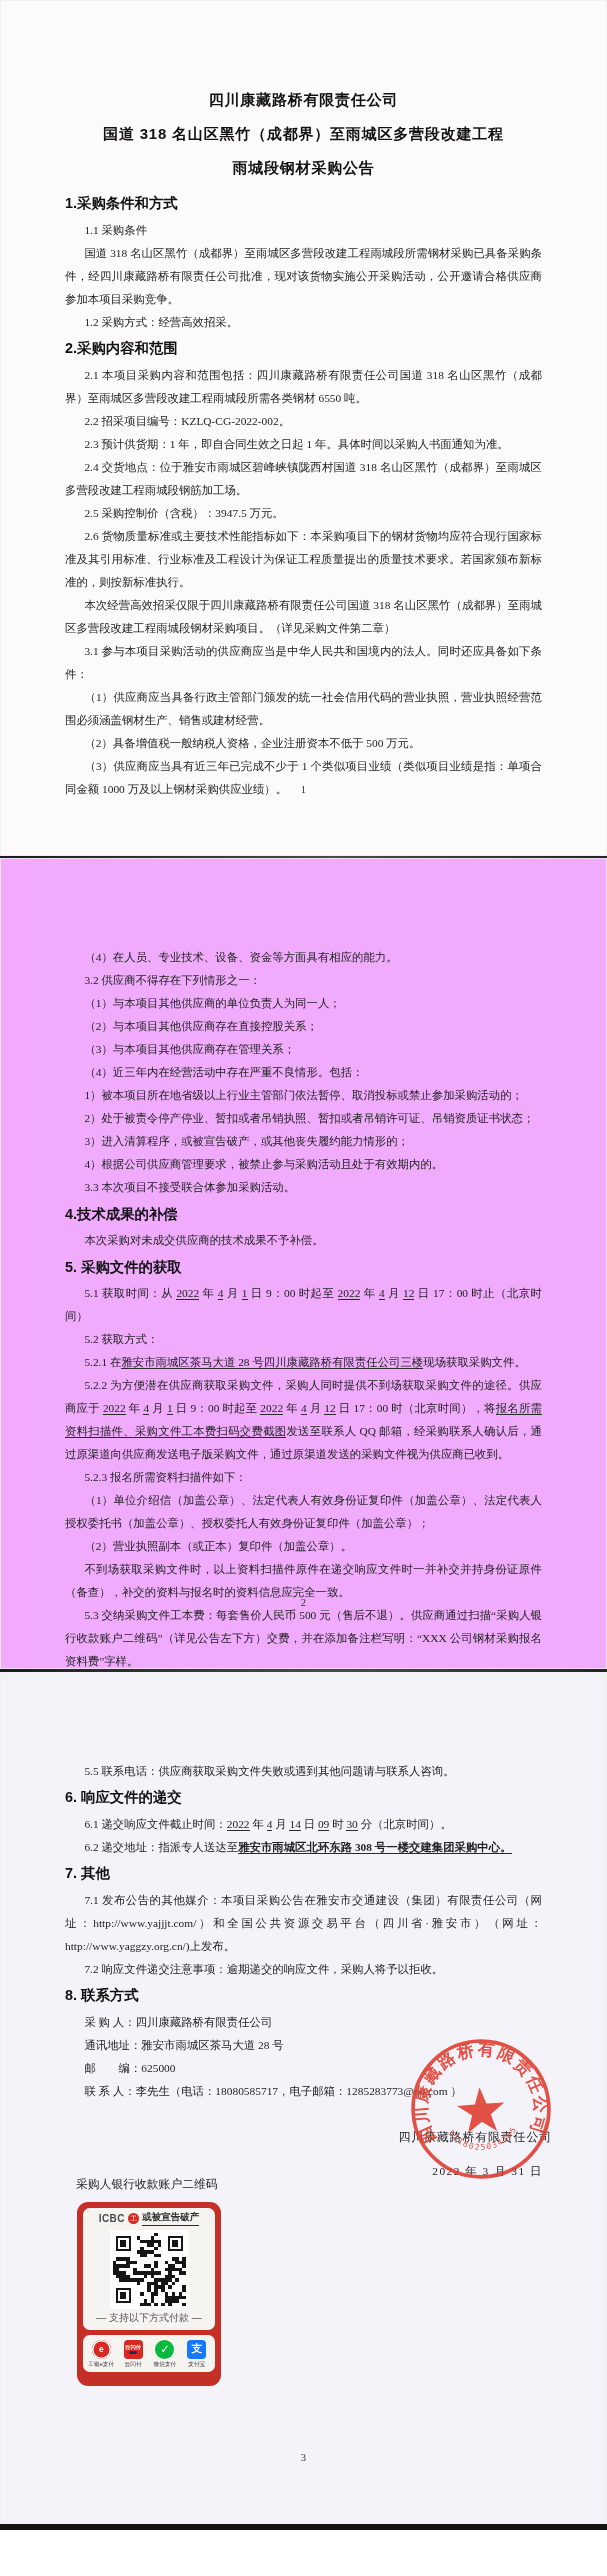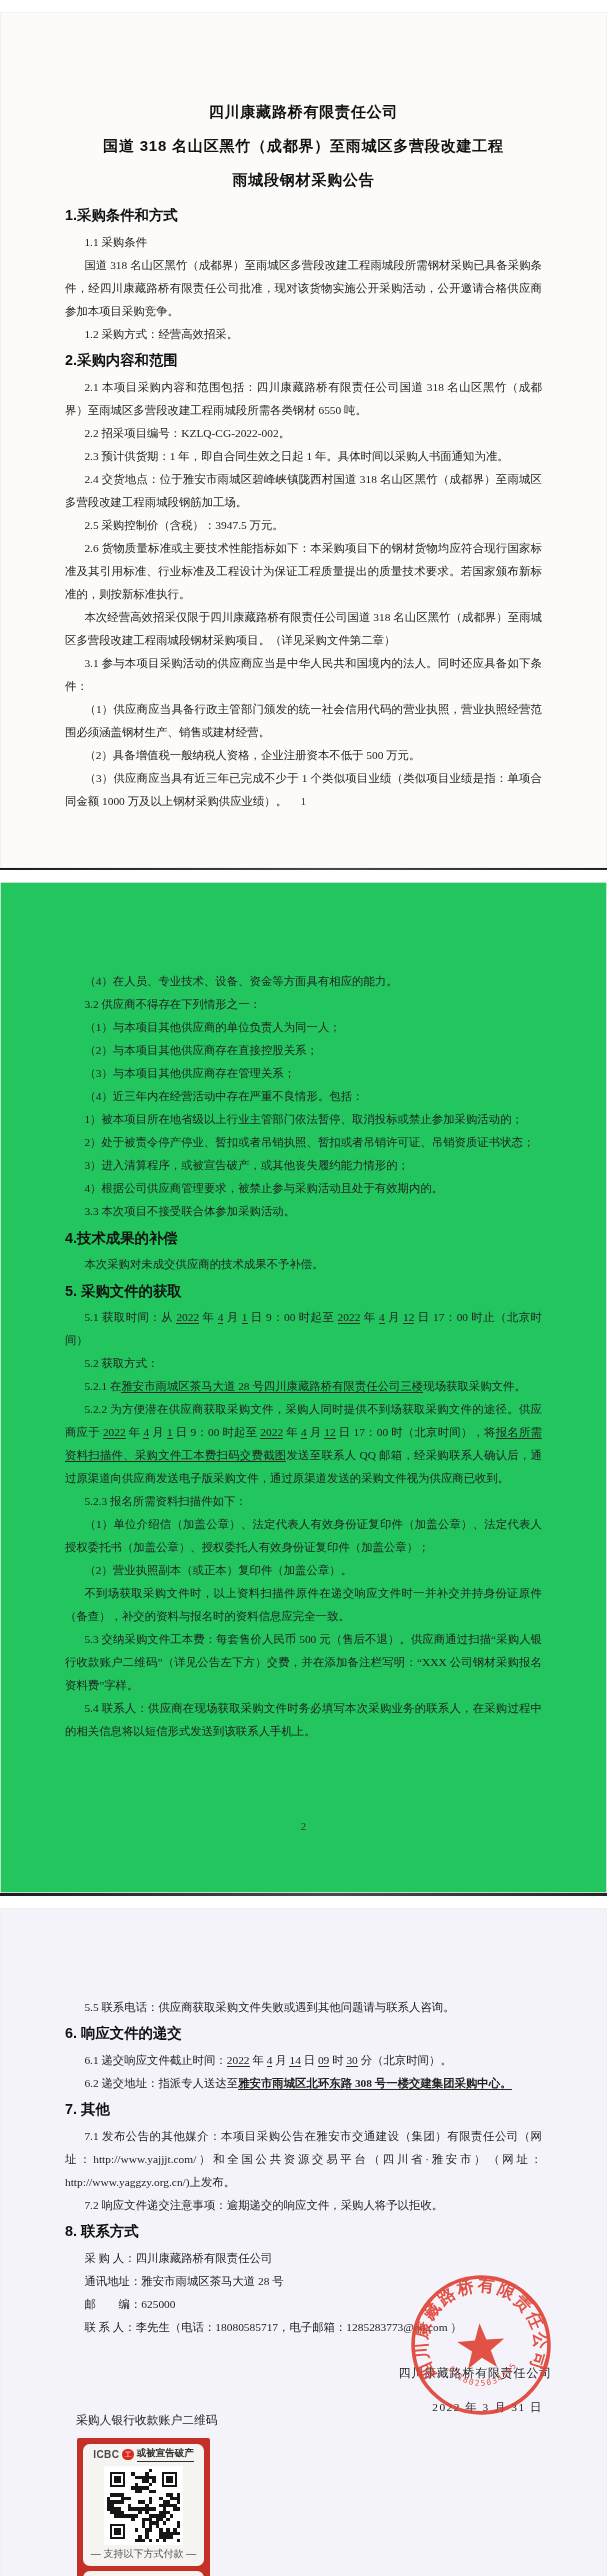--- a/index.html
+++ b/index.html
@@ -1,40 +1,40 @@
 <!DOCTYPE html>
 <html style="font-size:12px"><head>
 <meta charset="utf-8">
 <style>
   html,body{margin:0;padding:0;background:#ffffff;}
   body{width:607px;font-family:"Liberation Serif","DejaVu Serif",serif;color:#222;}
   .doc{width:607px;position:relative;}
-  .page{position:relative;overflow:hidden;box-shadow:inset 0 0 0 0.8px #f0eeee;margin-top:12px;}
+  .page{position:relative;overflow:hidden;box-shadow:inset 0 0 0 0.8px #f0eeee;}
   .page-1{height:856px;background:#fcfbfa;}
-  .page-2{height:1011px;background:#22c55e;}
+  .page-2{height:811px;background:#f0abfc;}
   .page-3{height:852px;background:#f5f3fa;}
   .sep{height:2.3px;background:linear-gradient(90deg,#1c1c1c,#4a4a4a 55%,#242424);}
   .bottom-band{height:6px;background:#141414;}
   .content{padding:88px 65px 0 65px;}
   .blk{font-size:11.4px;line-height:23px;}
   .blk.p{margin:0;text-indent:1.7em;text-align:justify;}
   .blk.h{font-family:"Liberation Sans","DejaVu Sans",sans-serif;font-size:14.4px;font-weight:700;color:#111;line-height:27px;margin:1.5px 0;text-indent:0;}
   .blk.title{font-family:"Liberation Sans","DejaVu Sans",sans-serif;font-size:15px;font-weight:700;color:#111;text-align:center;line-height:24px;margin:10px 0;letter-spacing:0.8px;}
   .blk.title:first-child{margin-top:0;}
   .u{border-bottom:0.8px solid #2b2b2b;}
   .b{font-weight:700;}
   .pagenum{position:absolute;bottom:61px;left:0;width:100%;text-align:center;font-size:10.6px;color:#333;}
   
   .seal{position:absolute;left:408px;top:364px;width:146px;height:146px;opacity:.88;z-index:3;transform:rotate(-4deg);}
   
   .sig-name{position:absolute;top:457px;right:55px;font-size:12px;color:#1e1e1e;letter-spacing:0.8px;z-index:2;}
   .sig-date{position:absolute;top:492px;right:64px;font-size:11.4px;color:#1e1e1e;letter-spacing:1.5px;z-index:2;}
   .qr-label{position:absolute;left:76px;top:505px;font-size:11.8px;color:#1e1e1e;}
   
-  .pay-card{position:absolute;left:77px;top:530px;width:133px;height:184px;background:#c43028;border-radius:2px;padding:6px;box-sizing:border-box;}
+  .pay-card{position:absolute;left:77px;top:530px;width:144px;height:184px;background:#c43028;border-radius:11px;padding:6px;box-sizing:border-box;}
   .pay-top{background:#f6f4f1;border-radius:6.8px;padding:3.8px 5.3px 3px;}
   .bank-row{display:flex;align-items:center;justify-content:center;gap:3px;font-family:"Liberation Sans","DejaVu Sans",sans-serif;}
   .icbc-text{font-weight:700;font-size:10px;color:#4a4a4a;letter-spacing:0.4px;}
   .icbc-logo{width:11.4px;height:11.4px;border-radius:50%;background:#d8281f;color:#fff;font-size:6.8px;line-height:11.4px;text-align:center;flex:0 0 auto;}
   .bank-name{font-weight:700;font-size:9.5px;color:#2e2e2e;border-bottom:1.1px solid #2e2e2e;padding-bottom:0.8px;}
   .qr-wrap{width:79px;height:79px;background:#fff;margin:3.8px auto 2.3px;position:relative;padding:3px;box-sizing:border-box;}
   .qr{width:73px;height:73px;display:grid;grid-template-columns:repeat(21,1fr);grid-template-rows:repeat(21,1fr);position:relative;}
   .qm.on{background:#161616;}
   .qf{position:absolute;width:15px;height:15px;border:2.7px solid #161616;box-sizing:border-box;background:#fff;}
   .qf::after{content:"";position:absolute;inset:2.3px;background:#161616;}

